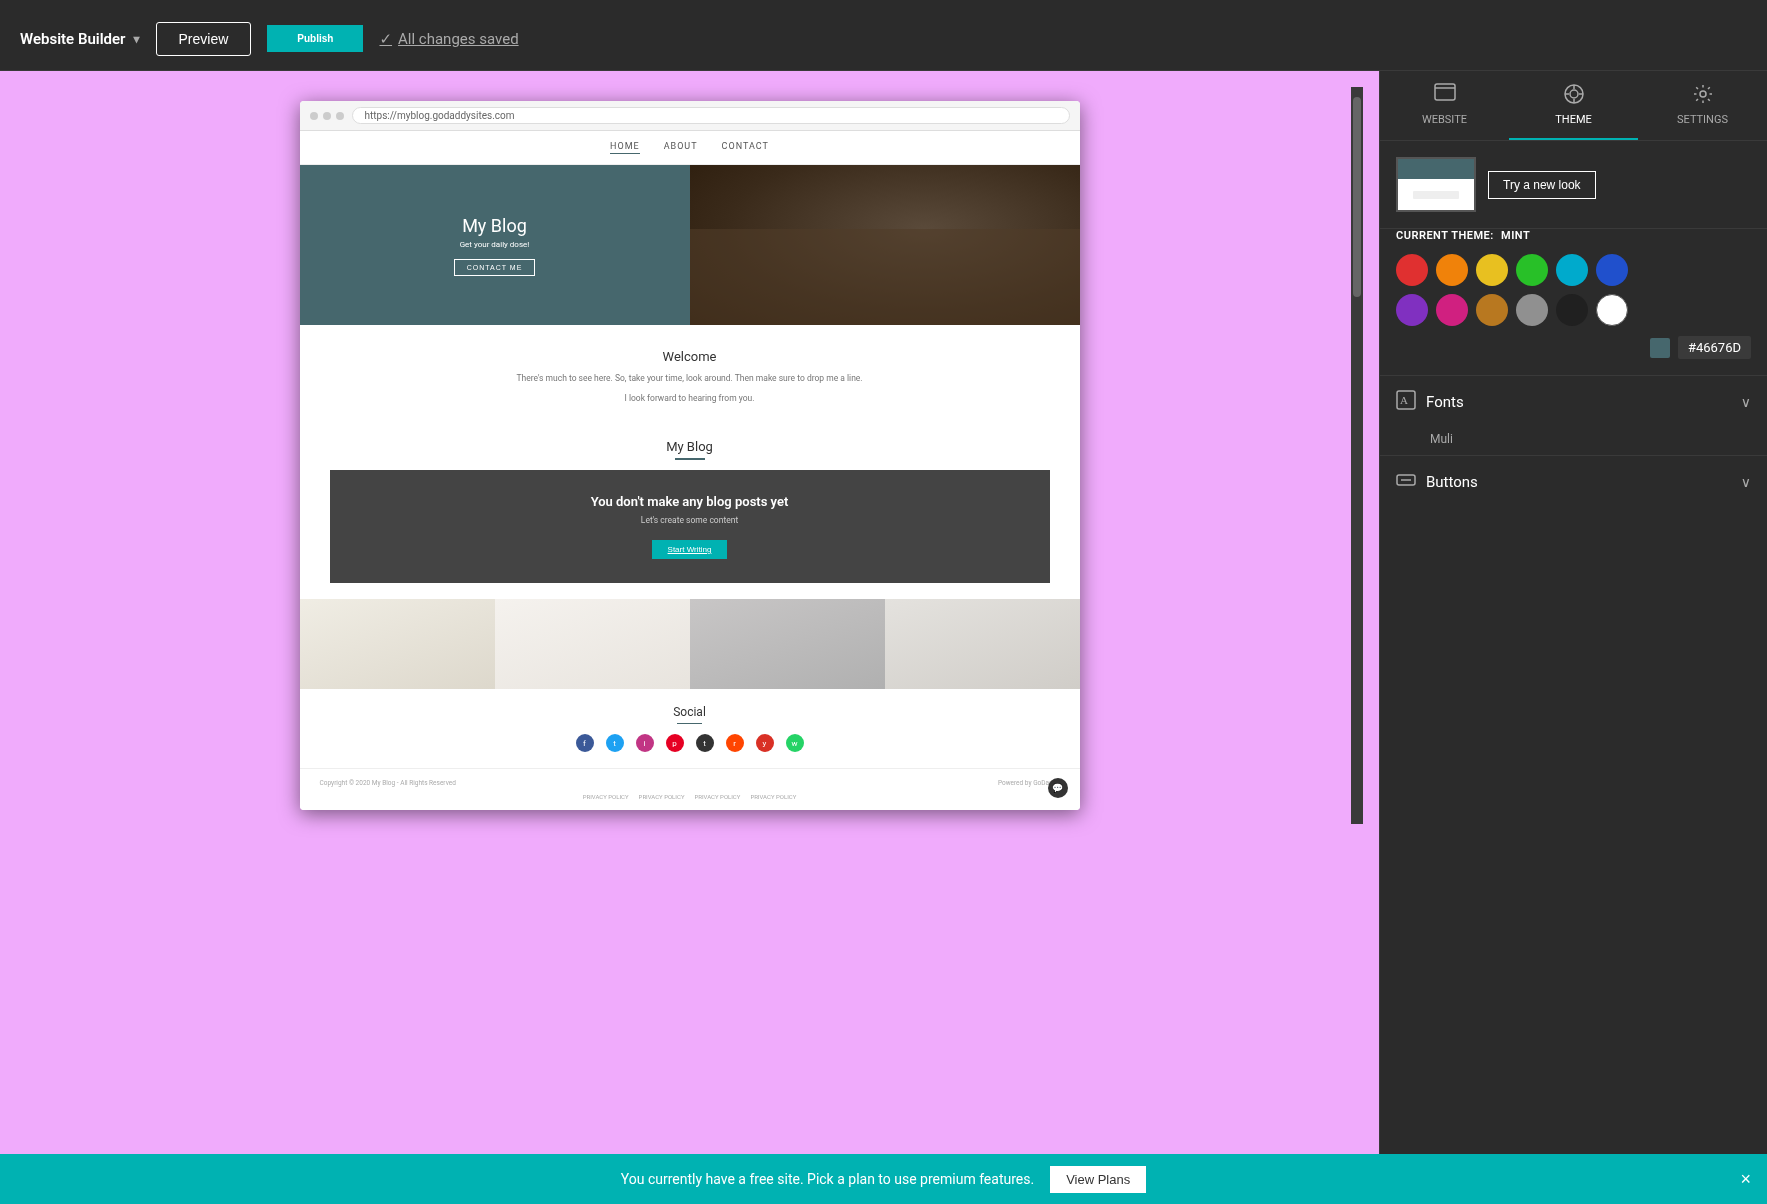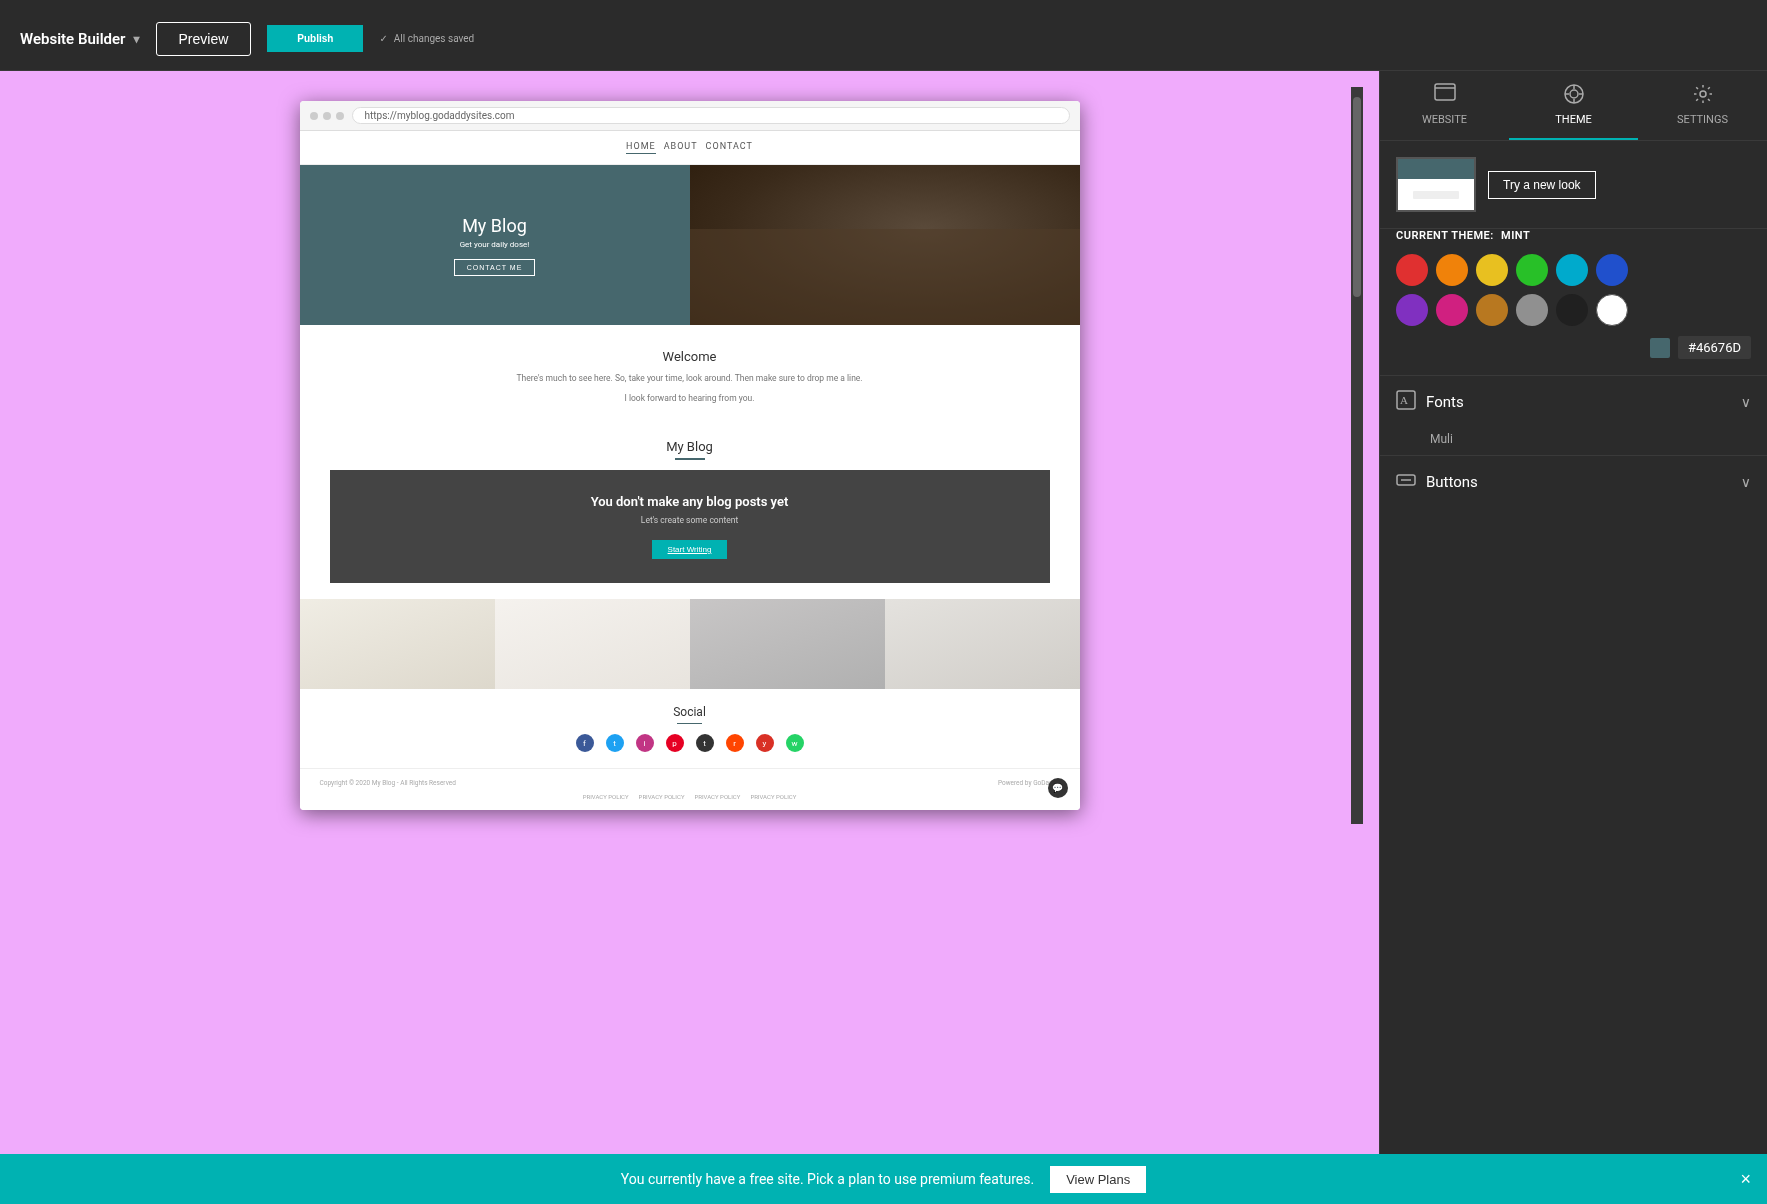--- a/index.html
+++ b/index.html
@@ -52,24 +52,25 @@
       border: none;
       color: #fff;
       padding: 8px 30px;
       font-size: 10px;
       cursor: pointer;
       border-radius: 0;
       font-weight: 600;
     }
     .saved-status {
       color: #aaa;
-      font-size: 10px;
+      font-size: 15px;
       display: flex;
       align-items: center;
       gap: 6px;
+      text-decoration: underline;
     }
     .saved-status::before {
       content: '✓';
       color: #aaa;
     }
 
     
     .main-area {
       display: flex;
       flex: 1;
@@ -122,21 +123,21 @@
       padding: 2px 12px;
       font-size: 10px;
       color: #666;
       flex: 1;
     }
 
     
     .site-nav {
       display: flex;
       justify-content: center;
-      gap: 8px;
+      gap: 24px;
       padding: 10px 0;
       border-bottom: 1px solid #eee;
     }
     .site-nav a {
       font-size: 9px;
       color: #555;
       text-decoration: none;
       letter-spacing: 1px;
     }
     .site-nav a.active {

